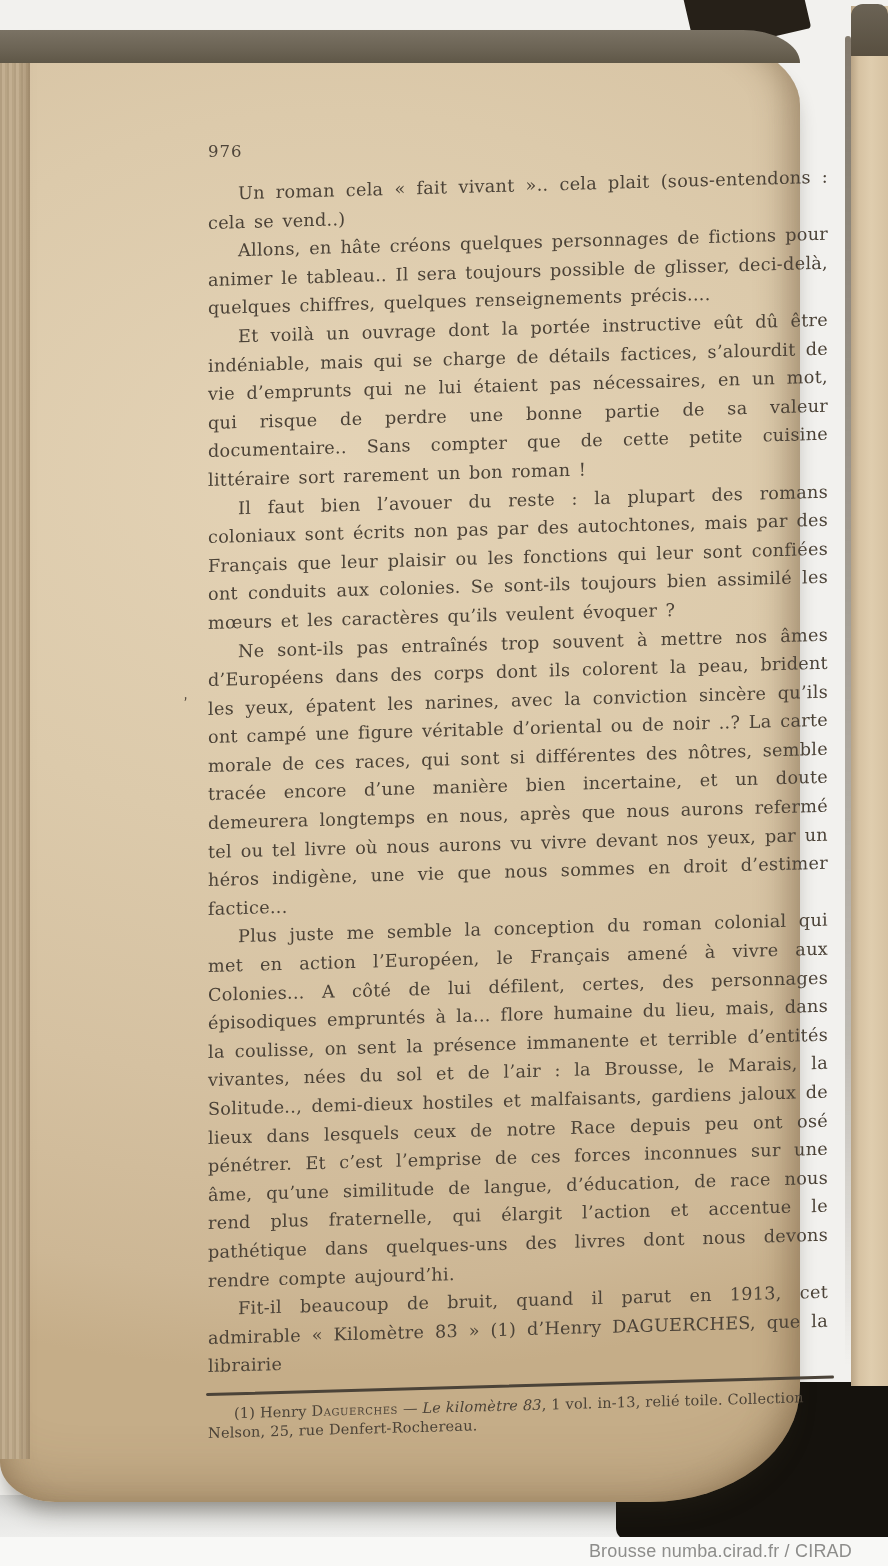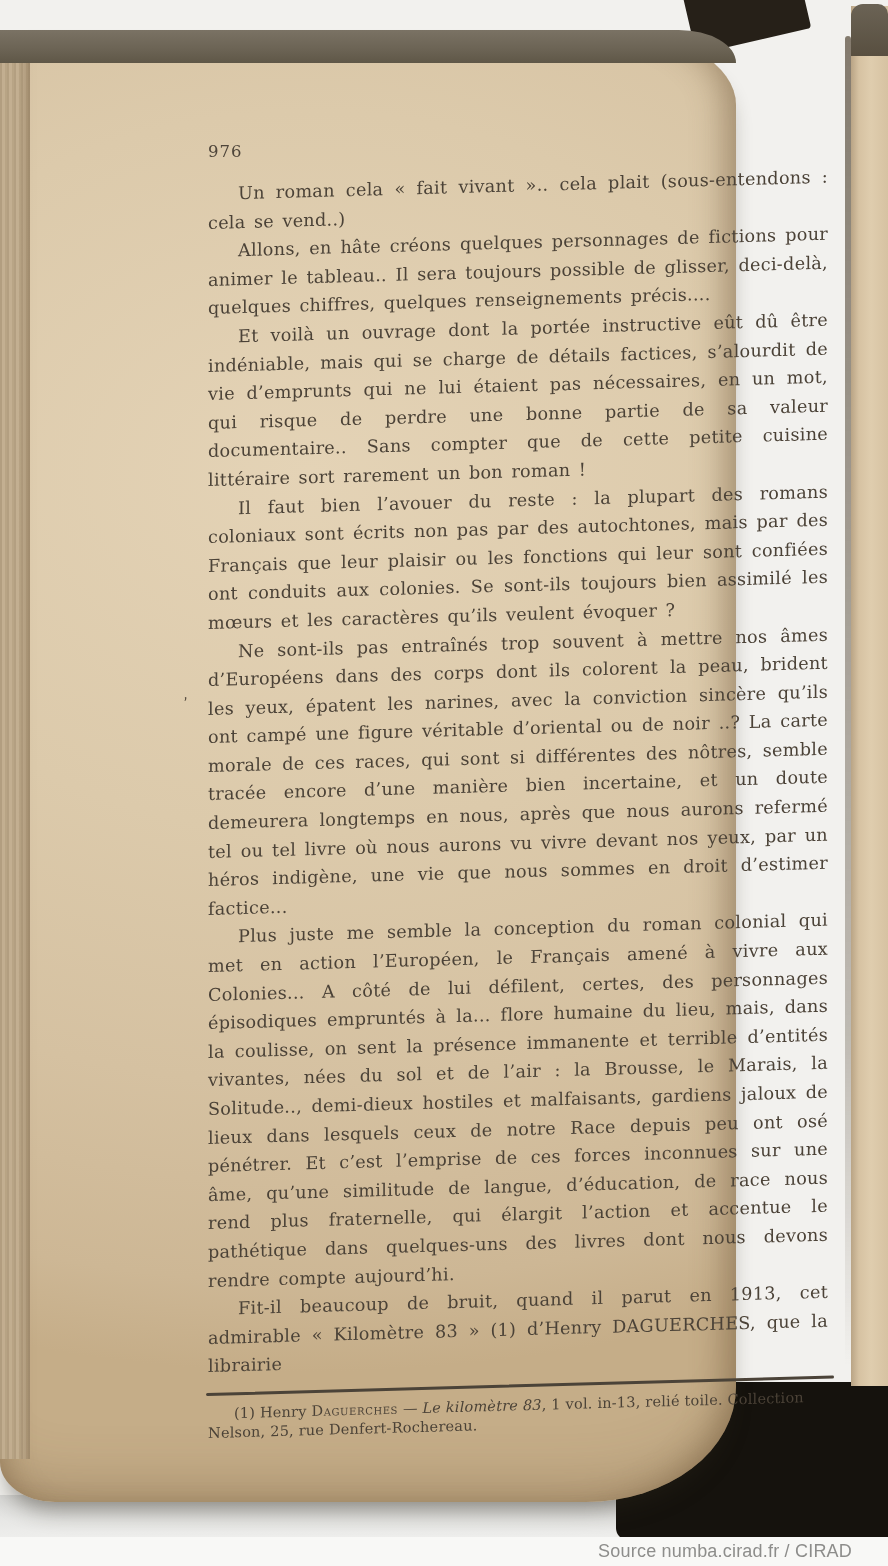--- a/index.html
+++ b/index.html
@@ -28,21 +28,21 @@
     position:absolute;left:851px;top:6px;width:37px;height:1380px;z-index:2;
     background:linear-gradient(90deg,#b9a485 0px,#d6c2a2 8px,#dfcdae 20px,#d6c2a2 100%);
   }
   .sliver-top{
     position:absolute;left:851px;top:4px;width:37px;height:52px;z-index:2;
     background:linear-gradient(180deg,#6b6355,#584f40);
     border-radius:12px 10px 0 0;
   }
   
   .page{
-    position:absolute;left:0;top:30px;width:736px;height:1472px;z-index:3;
+    position:absolute;left:0;top:30px;width:800px;height:1472px;z-index:3;
     background:radial-gradient(1200px 900px at 42% 30%,
       #e4d3b6 0%,#dccaab 40%,#d5c1a1 68%,#cdb795 90%,#c5ad88 100%);
     border-radius:0 130px 150px 55px / 0 75px 115px 40px;
     box-shadow:
       0 16px 22px -8px rgba(40,35,25,.45),
       inset -28px 0 34px -18px rgba(96,72,42,.45),
       inset 26px 0 30px -22px rgba(96,72,42,.35),
       inset 0 -50px 60px -40px rgba(96,72,42,.35);
   }
   
@@ -143,16 +143,16 @@
 
       <div class="foot-rule"></div>
 
       <p class="footnote"><span>(1) Henry </span><span class="smallcaps">Daguerches</span><span> — </span><span class="italic">Le kilomètre 83</span><span>, 1 vol. in-13, relié toile. Collection Nelson, 25, rue Denfert-Rochereau.</span></p>
     </div>
   </div>
 
   <div class="crease"></div>
 
   <div class="source-bar">
-    <span class="source-text">Source numba.cirad.fr / CIRAD</span>
+    <span class="source-text">Brousse numba.cirad.fr / CIRAD</span>
   </div>
 
 </div>
 
 </body></html>

